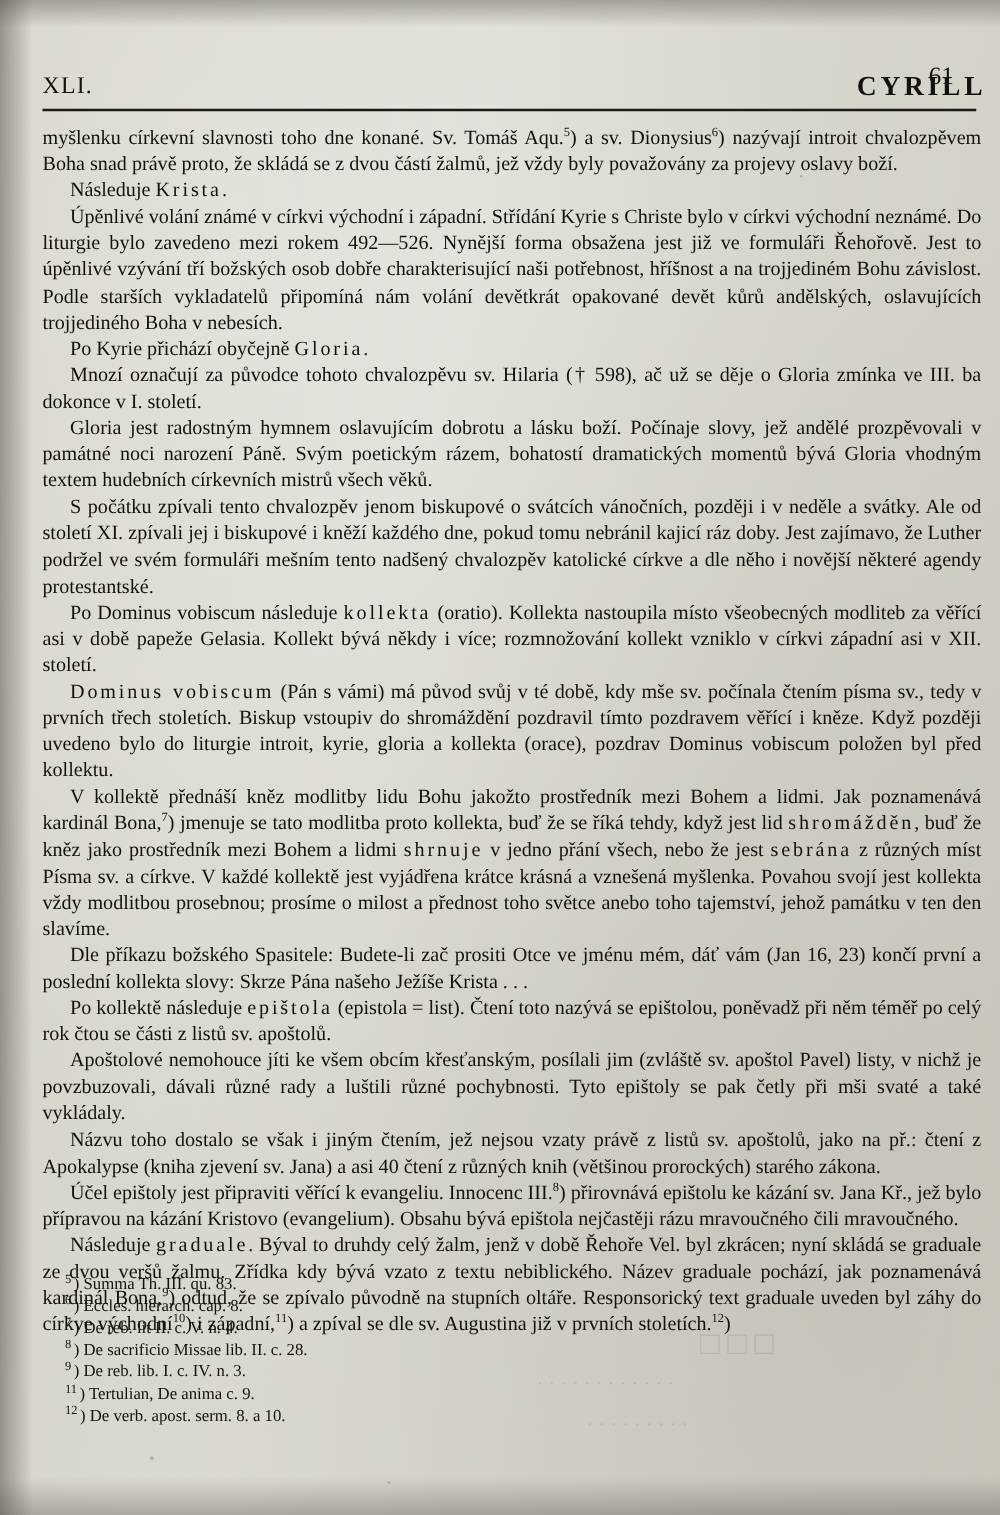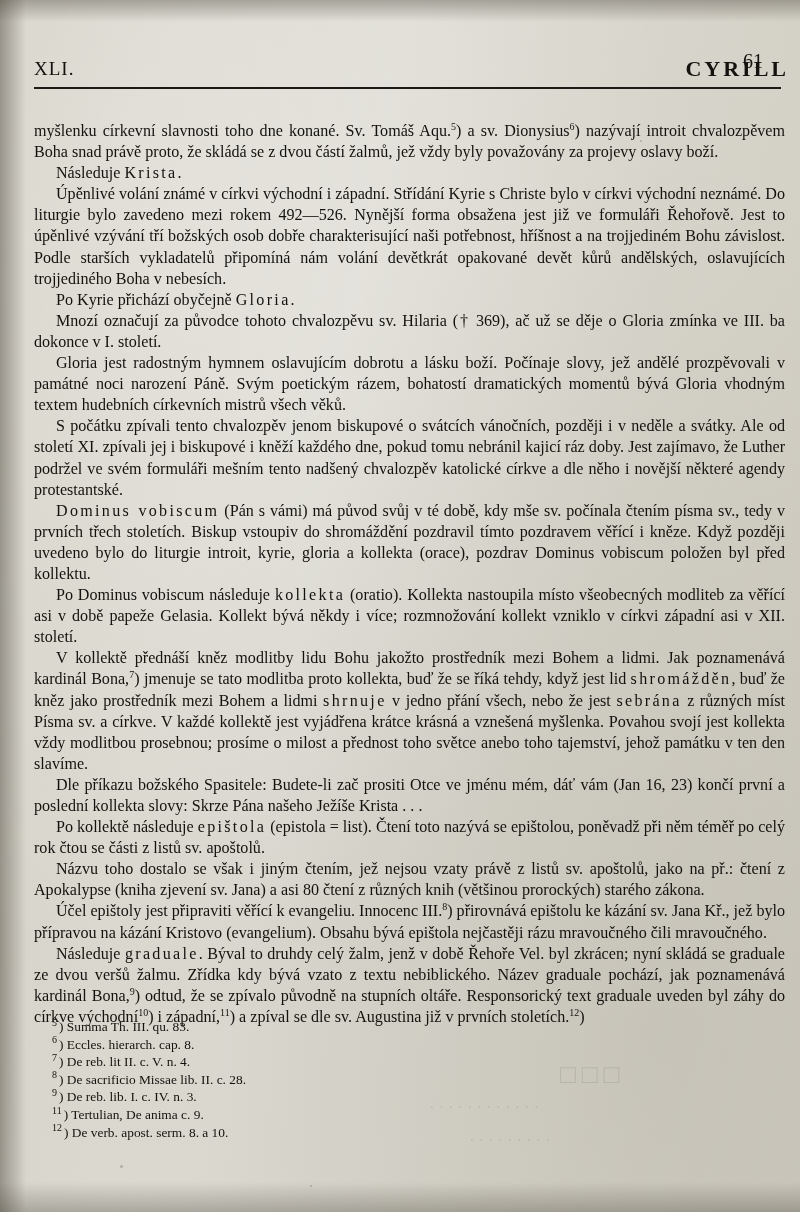--- a/index.html
+++ b/index.html
@@ -95,21 +95,20 @@
   .body-text {
     position: absolute;
     left: 34px;
     right: 32px;
     top: 100px;
     font-size: 16.1px;
     line-height: 21.1px;
     text-align: justify;
     text-justify: inter-word;
     hyphens: manual;
-    margin-top: 20px;
   }
   .body-text p {
     margin: 0;
     text-indent: 22px;
   }
   .body-text p.noindent {
     text-indent: 0;
   }
   .sp {
     letter-spacing: 2.3px;
@@ -176,29 +175,30 @@
     <div class="running-title">CYRILL</div>
     <div class="folio-right">61</div>
     <div class="rule"></div>
   </div>
 
   <div class="body-text">
     <p class="noindent">myšlenku církevní slavnosti toho dne konané. Sv. Tomáš Aqu.<sup>5</sup>) a sv. Dionysius<sup>6</sup>) nazývají introit chvalozpěvem Boha snad právě proto, že skládá se z dvou částí žalmů, jež vždy byly považovány za projevy oslavy boží.</p>
     <p>Následuje <span class="sp">Krista</span>.</p>
     <p>Úpěnlivé volání známé v církvi východní i západní. Střídání Kyrie s Christe bylo v církvi východní neznámé. Do liturgie bylo zavedeno mezi rokem 492—526. Nynější forma obsažena jest již ve formuláři Řehořově. Jest to úpěnlivé vzývání tří božských osob dobře charakterisující naši potřebnost, hříšnost a na trojjediném Bohu závislost. Podle starších vykladatelů připomíná nám volání devětkrát opakované devět kůrů andělských, oslavujících trojjediného Boha v nebesích.</p>
     <p>Po Kyrie přichází obyčejně <span class="sp">Gloria</span>.</p>
-    <p>Mnozí označují za původce tohoto chvalozpěvu sv. Hilaria († 369), ač už se děje o Gloria zmínka ve III. ba dokonce v I. století.</p>
+    <p>Mnozí označují za původce tohoto chvalozpěvu sv. Hilaria († 598), ač už se děje o Gloria zmínka ve III. ba dokonce v I. století.</p>
     <p>Gloria jest radostným hymnem oslavujícím dobrotu a lásku boží. Počínaje slovy, jež andělé prozpěvovali v památné noci narození Páně. Svým poetickým rázem, bohatostí dramatických momentů bývá Gloria vhodným textem hudebních církevních mistrů všech věků.</p>
     <p>S počátku zpívali tento chvalozpěv jenom biskupové o svátcích vánočních, později i v neděle a svátky. Ale od století XI. zpívali jej i biskupové i kněží každého dne, pokud tomu nebránil kajicí ráz doby. Jest zajímavo, že Luther podržel ve svém formuláři mešním tento nadšený chvalozpěv katolické církve a dle něho i novější některé agendy protestantské.</p>
+    <p>Po Dominus vobiscum následuje <span class="sp">kollekta</span> (oratio). Kollekta nastoupila místo vše­obecných modliteb za věřící asi v době papeže Gelasia. Kollekt bývá někdy i více; roz­množování kollekt vzniklo v církvi západní asi v XII. století.</p>
     <p><span class="sp">Dominus vobiscum</span> (Pán s vámi) má původ svůj v té době, kdy mše sv. počínala čtením písma sv., tedy v prvních třech stoletích. Biskup vstoupiv do shromáždění pozdravil tímto pozdravem věřící i kněze. Když později uvedeno bylo do liturgie introit, kyrie, gloria a kollekta (orace), pozdrav Dominus vobiscum položen byl před kollektu.</p>
-    <p>Po Dominus vobiscum následuje <span class="sp">kollekta</span> (oratio). Kollekta nastoupila místo vše­obecných modliteb za věřící asi v době papeže Gelasia. Kollekt bývá někdy i více; roz­množování kollekt vzniklo v církvi západní asi v XII. století.</p>
     <p>V kollektě přednáší kněz modlitby lidu Bohu jakožto prostředník mezi Bohem a lidmi. Jak poznamenává kardinál Bona,<sup>7</sup>) jmenuje se tato modlitba proto kollekta, buď že se říká tehdy, když jest lid <span class="sp">shromážděn</span>, buď že kněz jako prostředník mezi Bohem a lidmi <span class="sp">shrnuje</span> v jedno přání všech, nebo že jest <span class="sp">sebrána</span> z různých míst Písma sv. a církve. V každé kollektě jest vyjádřena krátce krásná a vznešená myšlenka. Povahou svojí jest kollekta vždy modlitbou prosebnou; prosíme o milost a přednost toho světce anebo toho tajemství, jehož památku v ten den slavíme.</p>
     <p>Dle příkazu božského Spasitele: Budete-li zač prositi Otce ve jménu mém, dáť vám (Jan 16, 23) končí první a poslední kollekta slovy: Skrze Pána našeho Ježíše Krista . . .</p>
     <p>Po kollektě následuje <span class="sp">epištola</span> (epistola = list). Čtení toto nazývá se epištolou, poněvadž při něm téměř po celý rok čtou se části z listů sv. apoštolů.</p>
-    <p>Názvu toho dostalo se však i jiným čtením, jež nejsou vzaty právě z listů sv. apo­štolů, jako na př.: čtení z Apokalypse (kniha zjevení sv. Jana) a asi 80 čtení z různých knih (většinou prorockých) starého zákona.</p>
+    <p>Apoštolové nemohouce jíti ke všem obcím křesťanským, posílali jim (zvláště sv. apoštol Pavel) listy, v nichž je povzbuzovali, dávali různé rady a luštili různé pochybnosti. Tyto epištoly se pak četly při mši svaté a také vykládaly.</p>
+    <p>Názvu toho dostalo se však i jiným čtením, jež nejsou vzaty právě z listů sv. apo­štolů, jako na př.: čtení z Apokalypse (kniha zjevení sv. Jana) a asi 40 čtení z různých knih (většinou prorockých) starého zákona.</p>
     <p>Účel epištoly jest připraviti věřící k evangeliu. Innocenc III.<sup>8</sup>) přirovnává epištolu ke kázání sv. Jana Kř., jež bylo přípravou na kázání Kristovo (evangelium). Obsahu bývá epištola nejčastěji rázu mravoučného čili mravoučného.</p>
     <p>Následuje <span class="sp">graduale</span>. Býval to druhdy celý žalm, jenž v době Řehoře Vel. byl zkrácen; nyní skládá se graduale ze dvou veršů žalmu. Zřídka kdy bývá vzato z textu nebiblického. Název graduale pochází, jak poznamenává kardinál Bona,<sup>9</sup>) odtud, že se zpívalo původně na stupních oltáře. Responsorický text graduale uveden byl záhy do církve východní<sup>10</sup>) i západní,<sup>11</sup>) a zpíval se dle sv. Augustina již v prvních stoletích.<sup>12</sup>)</p>
   </div>
 
   <div class="footnote-rule"></div>
 
   <div class="footnotes">
     <div><span class="fn-num">5</span><span>) Summa Th. III. qu. 83.</span></div>
     <div><span class="fn-num">6</span><span>) Eccles. hierarch. cap. 8.</span></div>
     <div><span class="fn-num">7</span><span>) De reb. lit II. c. V. n. 4.</span></div>

